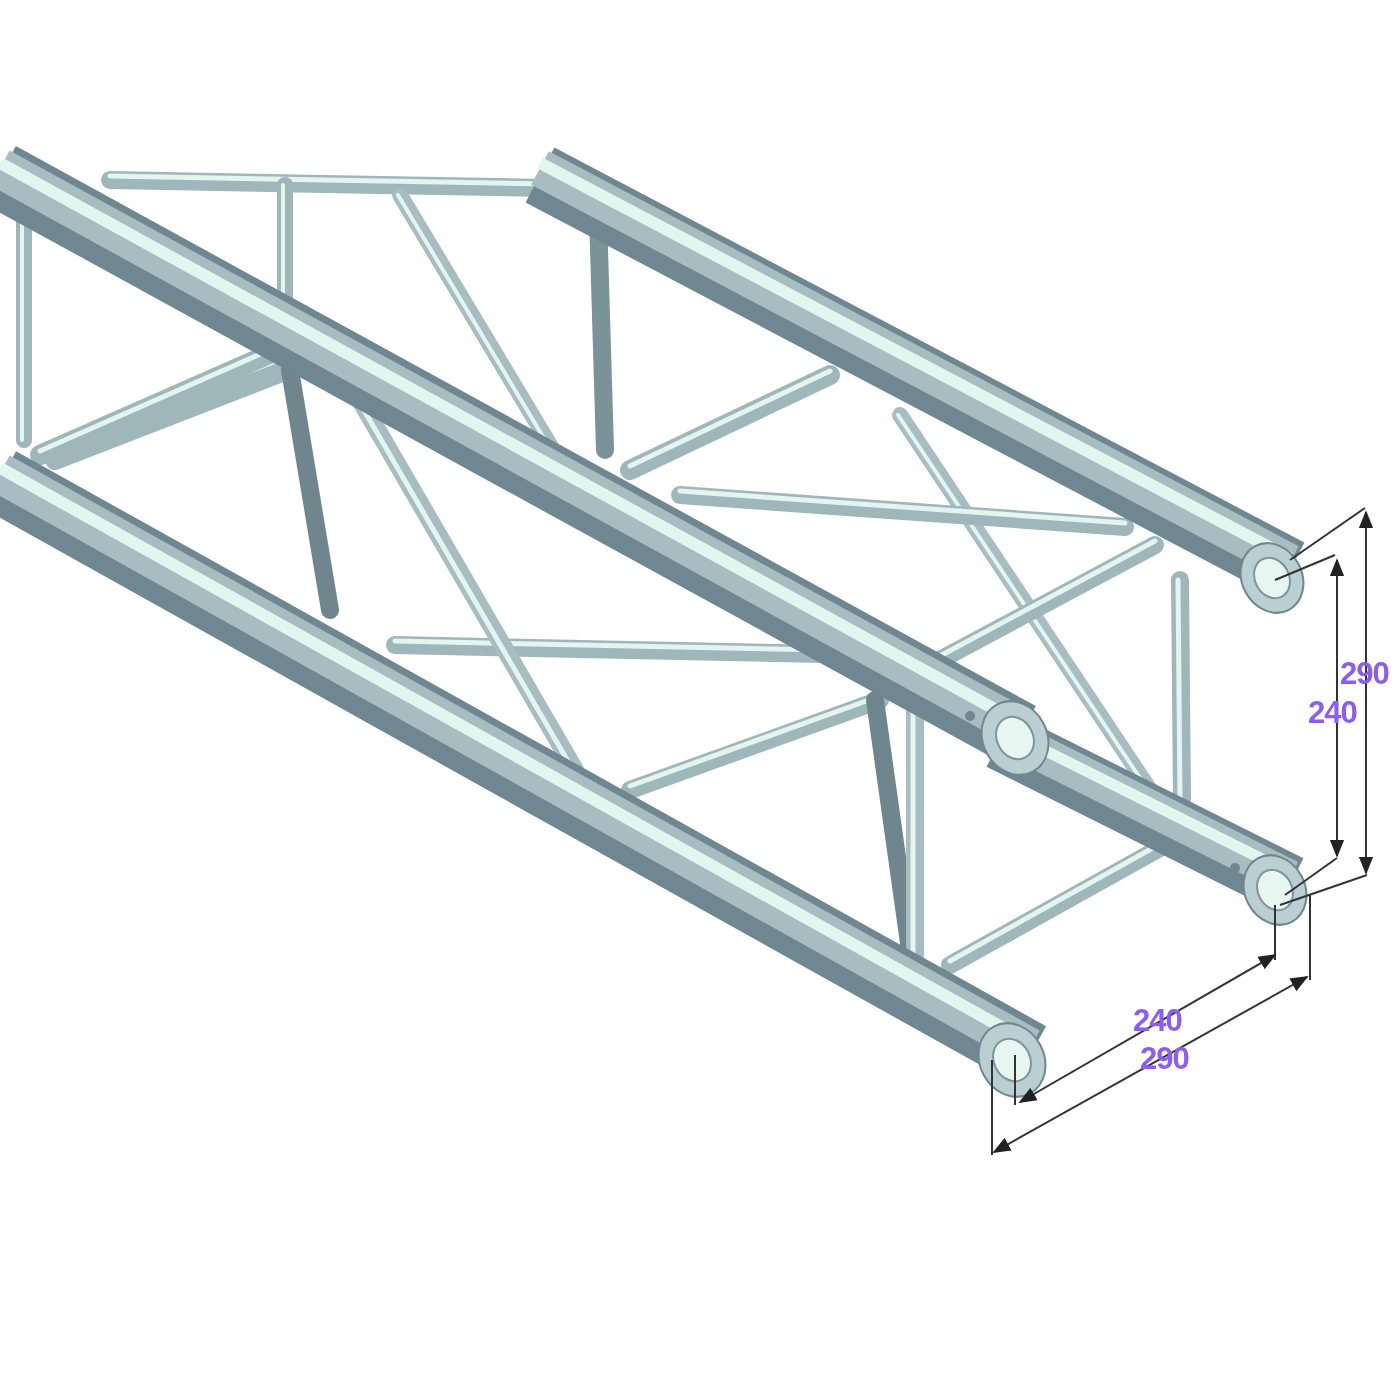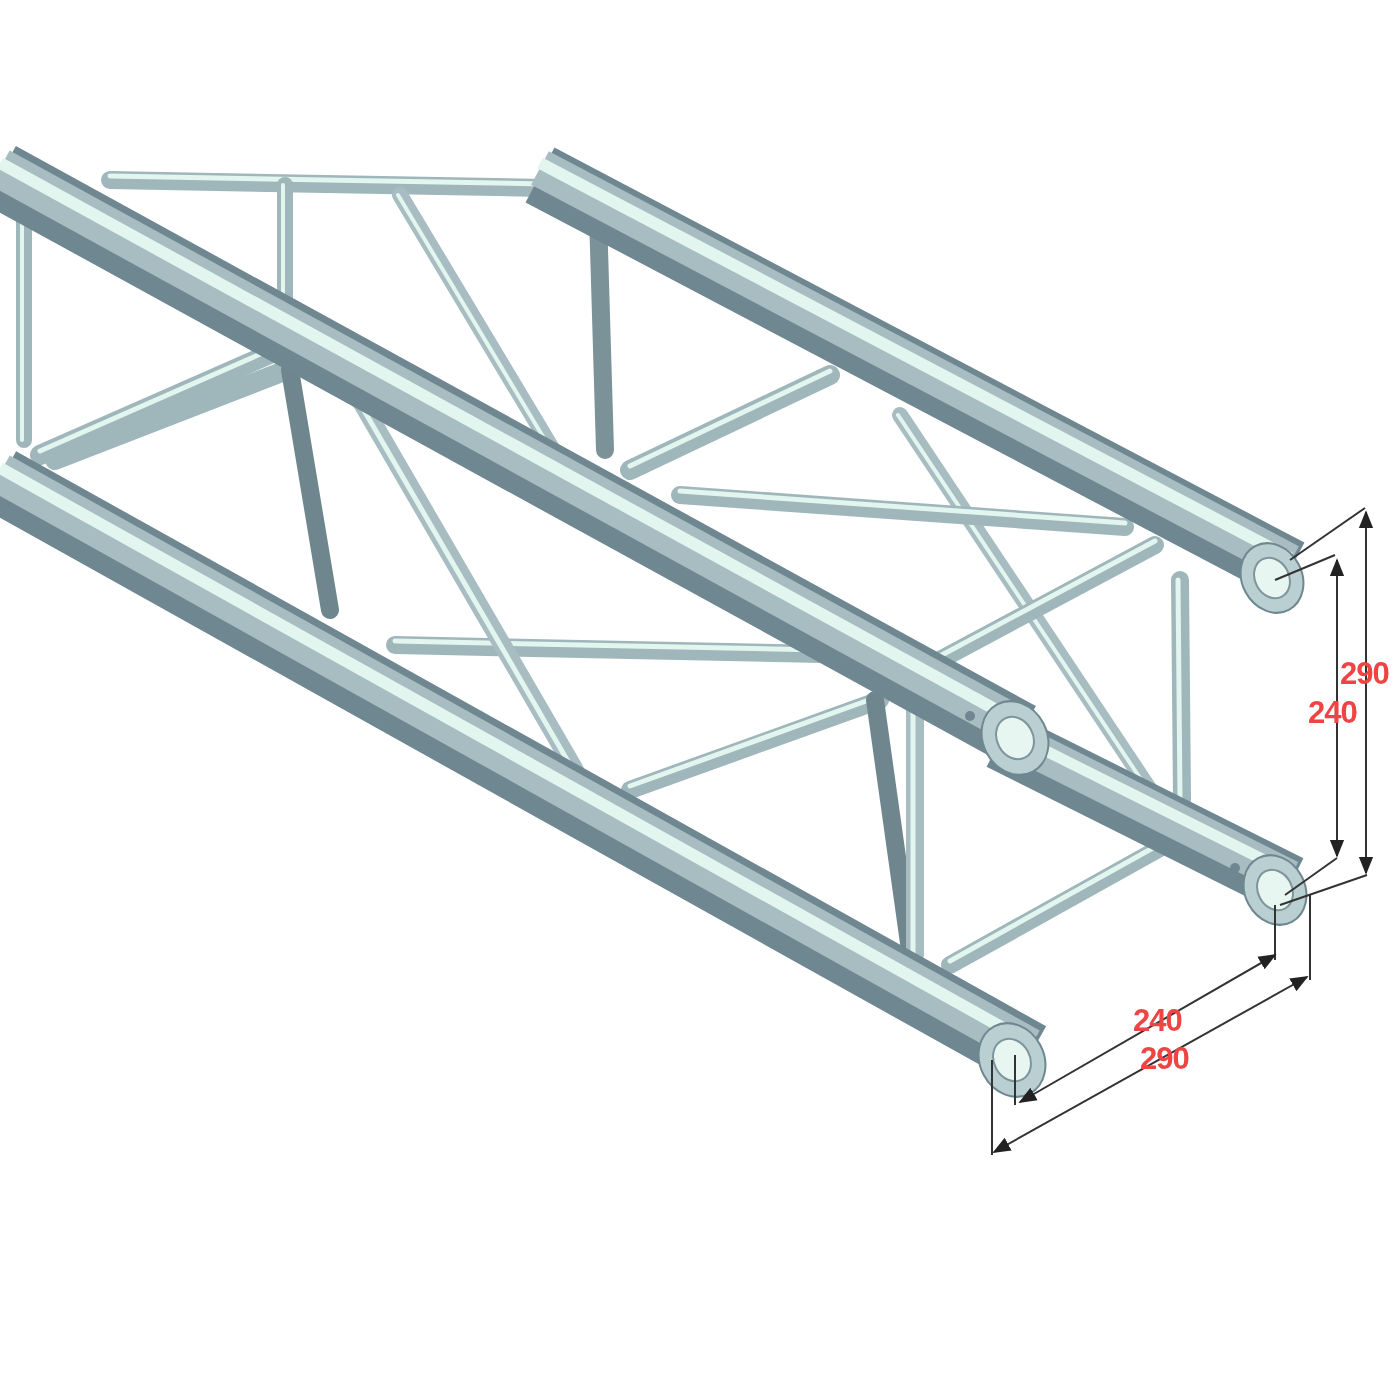--- a/index.html
+++ b/index.html
@@ -4,21 +4,21 @@
 <style>
   html, body { margin: 0; padding: 0; background: #ffffff; }
   body { width: 1400px; height: 1400px; overflow: hidden; font-family: "Liberation Sans", sans-serif; }
   #stage { position: relative; width: 1400px; height: 1400px; }
   svg { position: absolute; left: 0; top: 0; }
   .dim-label {
     position: absolute;
     font-family: "Liberation Sans", sans-serif;
     font-weight: bold;
     font-size: 31px;
-    color: #ef4444;
+    color: #8b5cf6;
     letter-spacing: -1px;
     line-height: 1;
     white-space: nowrap;
   }
 </style>
 </head>
 <body>
 
 <div id="stage">
   <svg width="1400" height="1400" viewBox="0 0 1400 1400">

